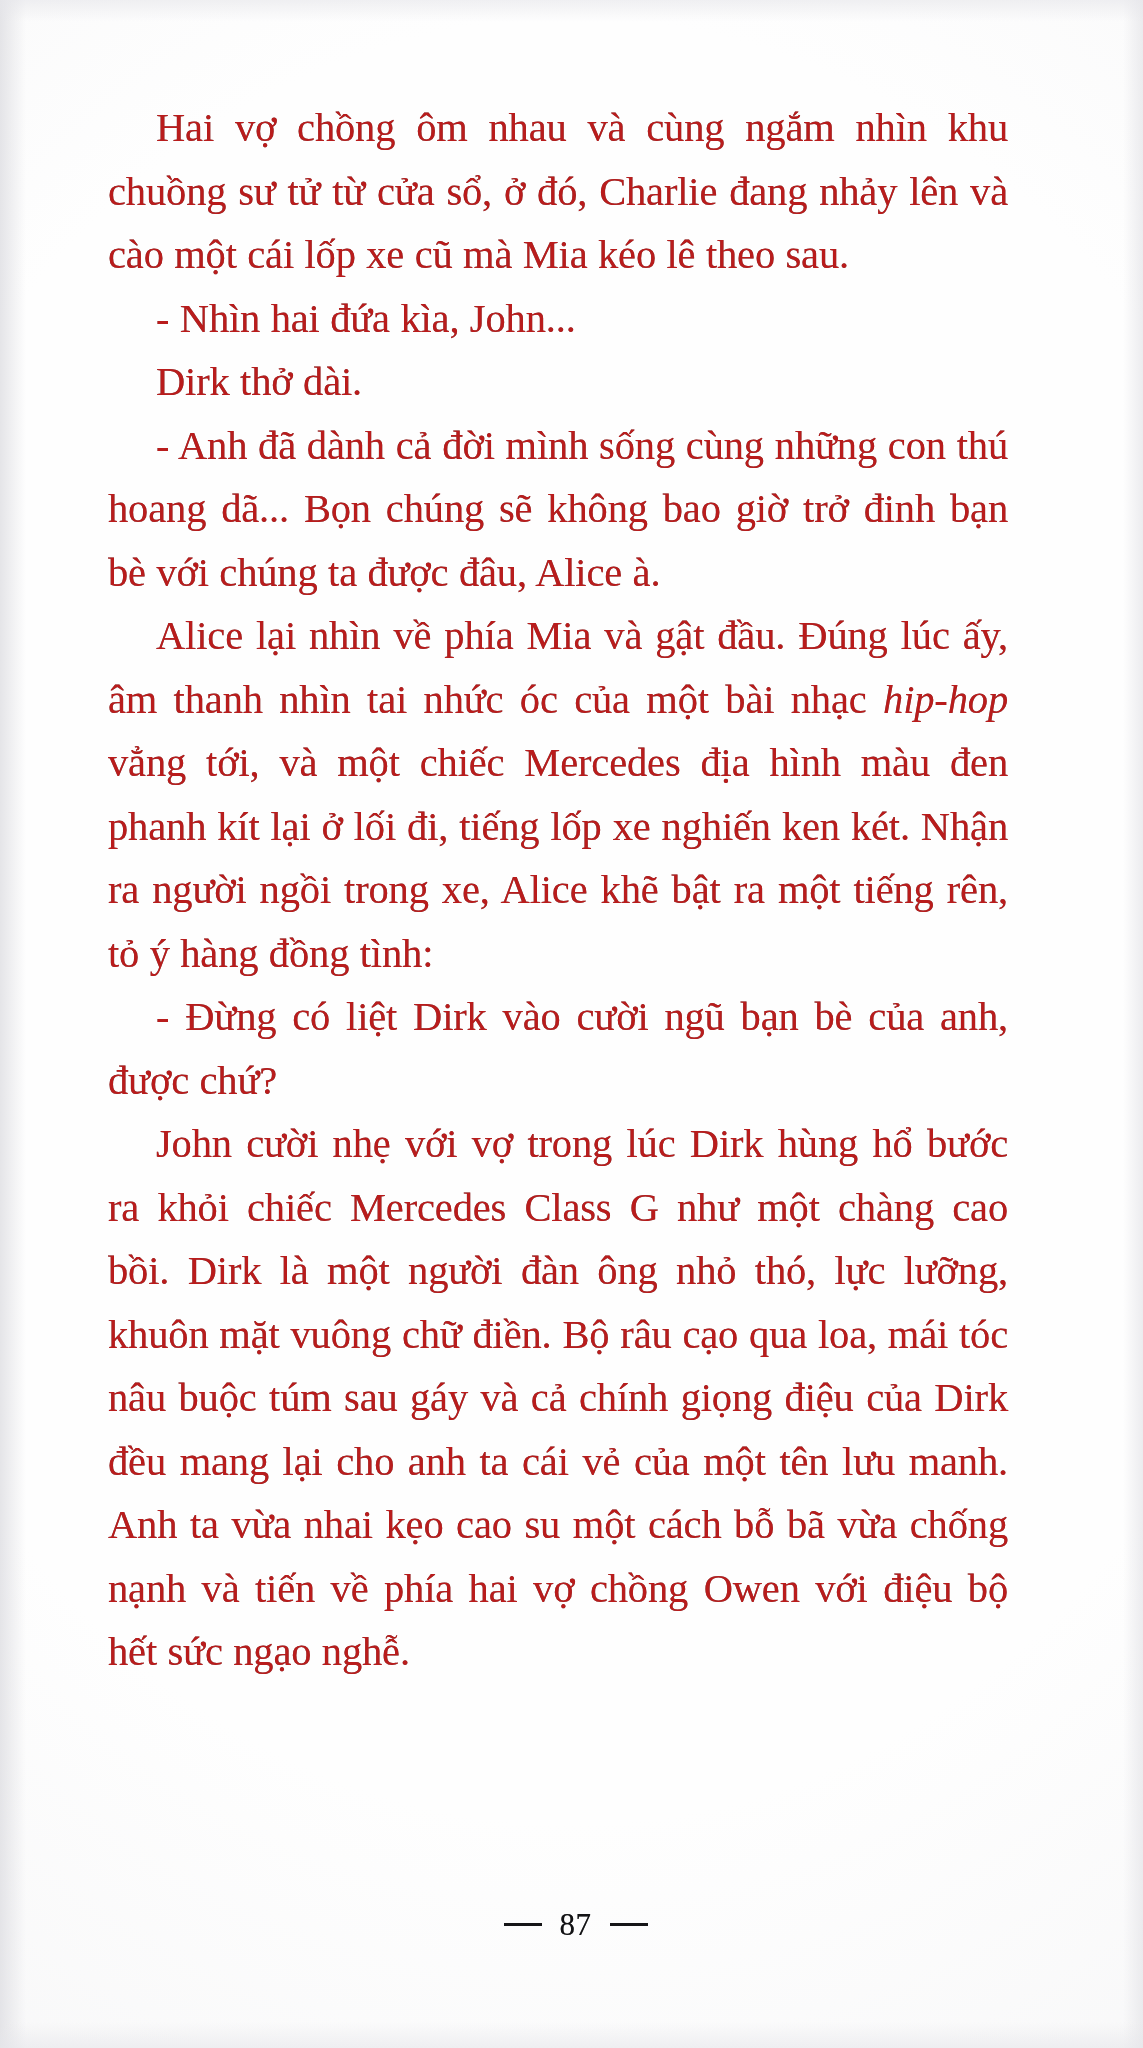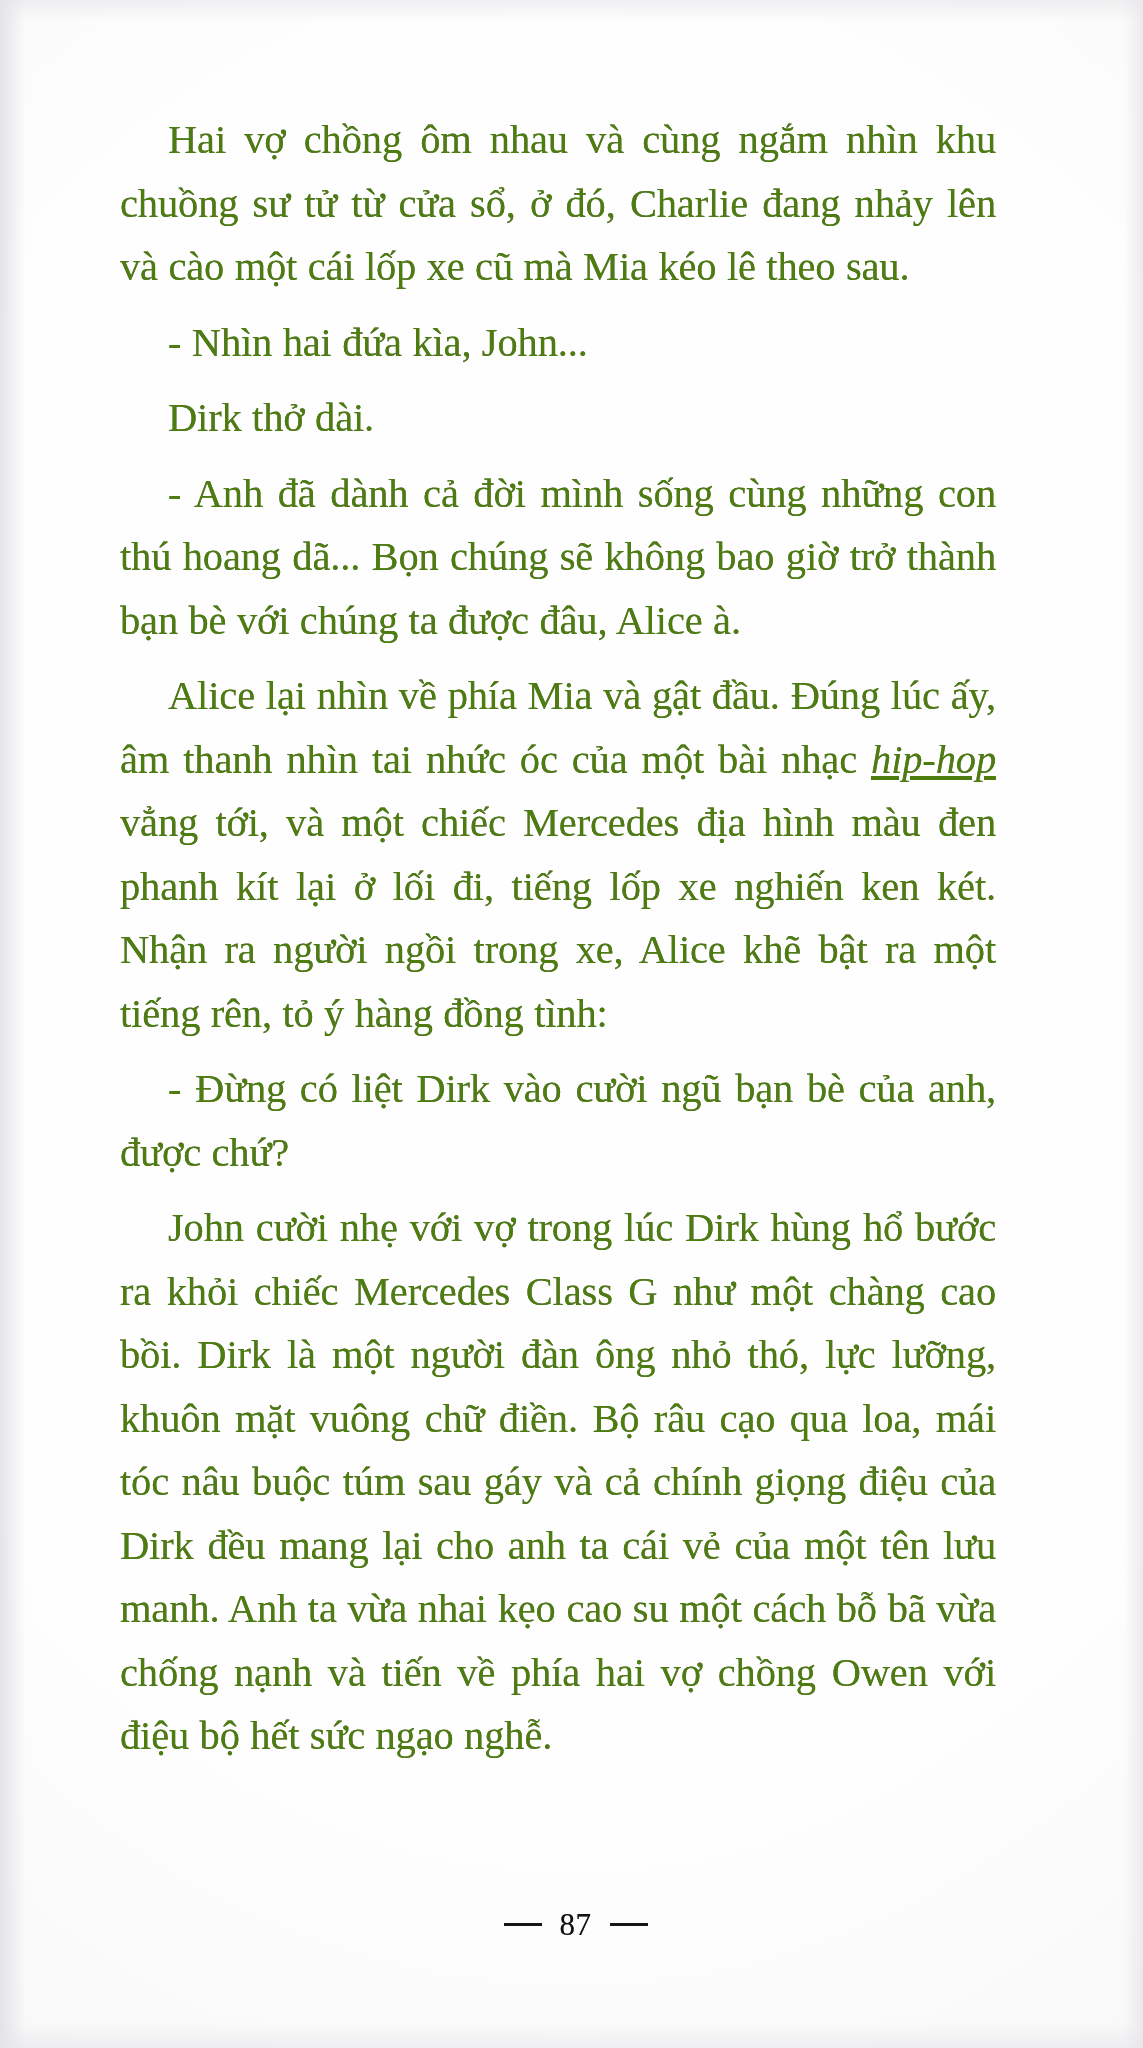--- a/index.html
+++ b/index.html
@@ -61,36 +61,35 @@
   }
 
   .text-block {
     position: absolute;
     left: 108px;
     top: 96px;
     width: 900px;
   }
 
   .para {
-    margin: 12px;
+    margin: 0;
     font-size: 40.5px;
     line-height: 63.5px;
     text-indent: 48px;
     text-align: justify;
     text-align-last: left;
     letter-spacing: -0.15px;
     word-spacing: 0.5px;
-    color: #4d7c0f;
+    color: #b91c1c;
     
     text-shadow: 0 0 0.45px rgba(0,0,0,0.55);
   }
 
   .para em {
     font-style: italic;
-    text-decoration: underline;
   }
 
   .footer {
     position: absolute;
     left: 8px;
     right: 0;
     bottom: 108px;
     display: flex;
     align-items: center;
     justify-content: center;
@@ -123,21 +122,21 @@
 
   <div class="text-block">
 
     <p class="para">Hai vợ chồng ôm nhau và cùng ngắm nhìn khu chuồng sư tử từ cửa sổ, ở đó, Charlie đang nhảy lên và cào một cái lốp xe cũ mà Mia kéo lê theo sau.</p>
 
 
     <p class="para">- Nhìn hai đứa kìa, John...</p>
 
     <p class="para">Dirk thở dài.</p>
 
-    <p class="para">- Anh đã dành cả đời mình sống cùng những con thú hoang dã... Bọn chúng sẽ không bao giờ trở thành bạn bè với chúng ta được đâu, Alice à.</p>
+    <p class="para">- Anh đã dành cả đời mình sống cùng những con thú hoang dã... Bọn chúng sẽ không bao giờ trở đinh bạn bè với chúng ta được đâu, Alice à.</p>
 
     <p class="para">
       <span>Alice lại nhìn về phía Mia và gật đầu. Đúng lúc ấy, âm thanh nhìn tai nhức óc của một bài nhạc </span><em>hip-hop</em><span> vẳng tới, và một chiếc Mercedes địa hình màu đen phanh kít lại ở lối đi, tiếng lốp xe nghiến ken két. Nhận ra người ngồi trong xe, Alice khẽ bật ra một tiếng rên, tỏ ý hàng đồng tình:</span>
     </p>
 
     <p class="para">- Đừng có liệt Dirk vào cười ngũ bạn bè của anh, được chứ?</p>
 
     <p class="para">John cười nhẹ với vợ trong lúc Dirk hùng hổ bước ra khỏi chiếc Mercedes Class G như một chàng cao bồi. Dirk là một người đàn ông nhỏ thó, lực lưỡng, khuôn mặt vuông chữ điền. Bộ râu cạo qua loa, mái tóc nâu buộc túm sau gáy và cả chính giọng điệu của Dirk đều mang lại cho anh ta cái vẻ của một tên lưu manh. Anh ta vừa nhai kẹo cao su một cách bỗ bã vừa chống nạnh và tiến về phía hai vợ chồng Owen với điệu bộ hết sức ngạo nghễ.</p>
 
   </div>

